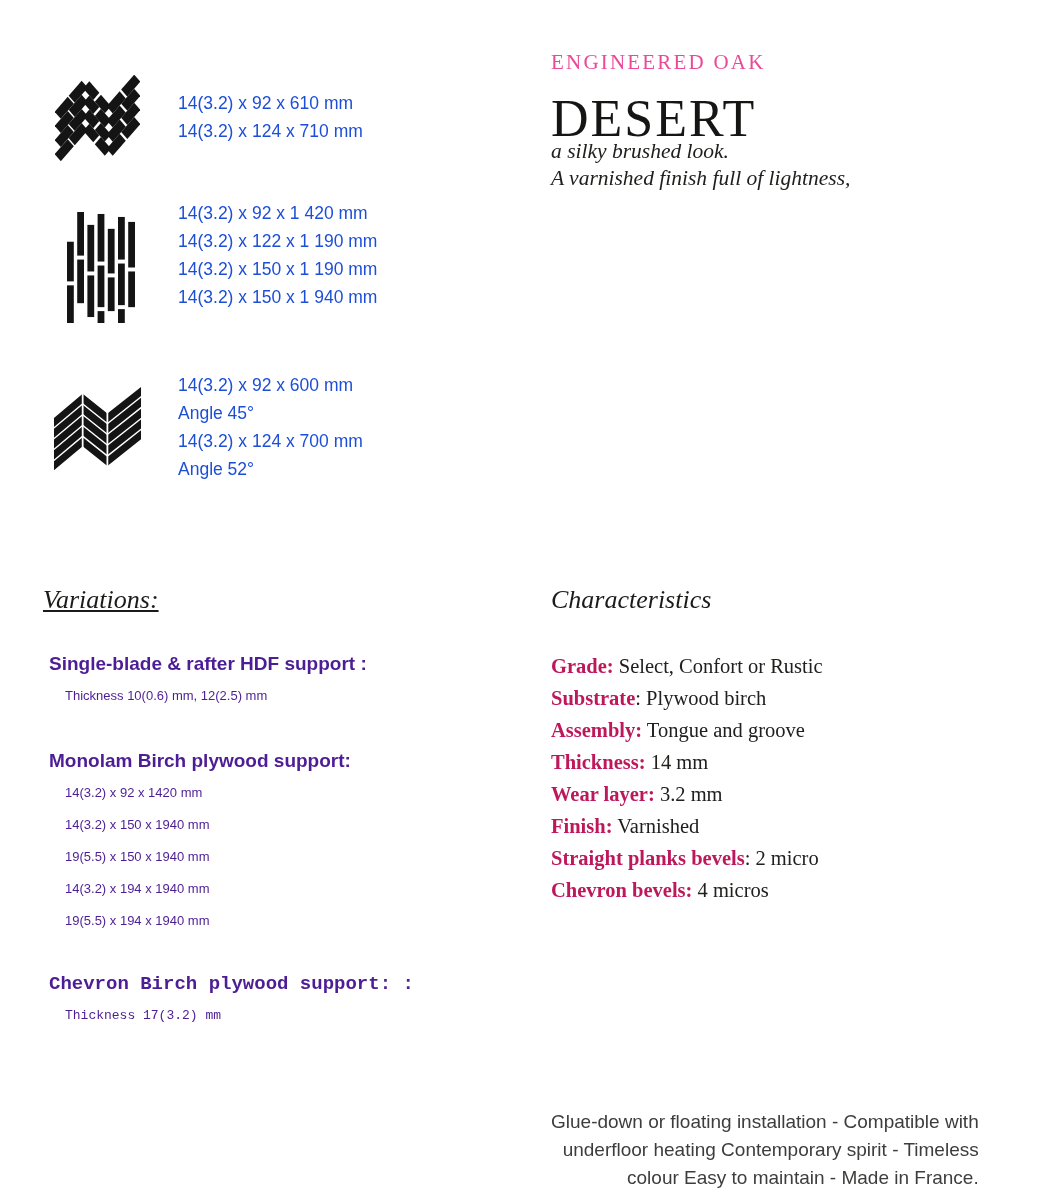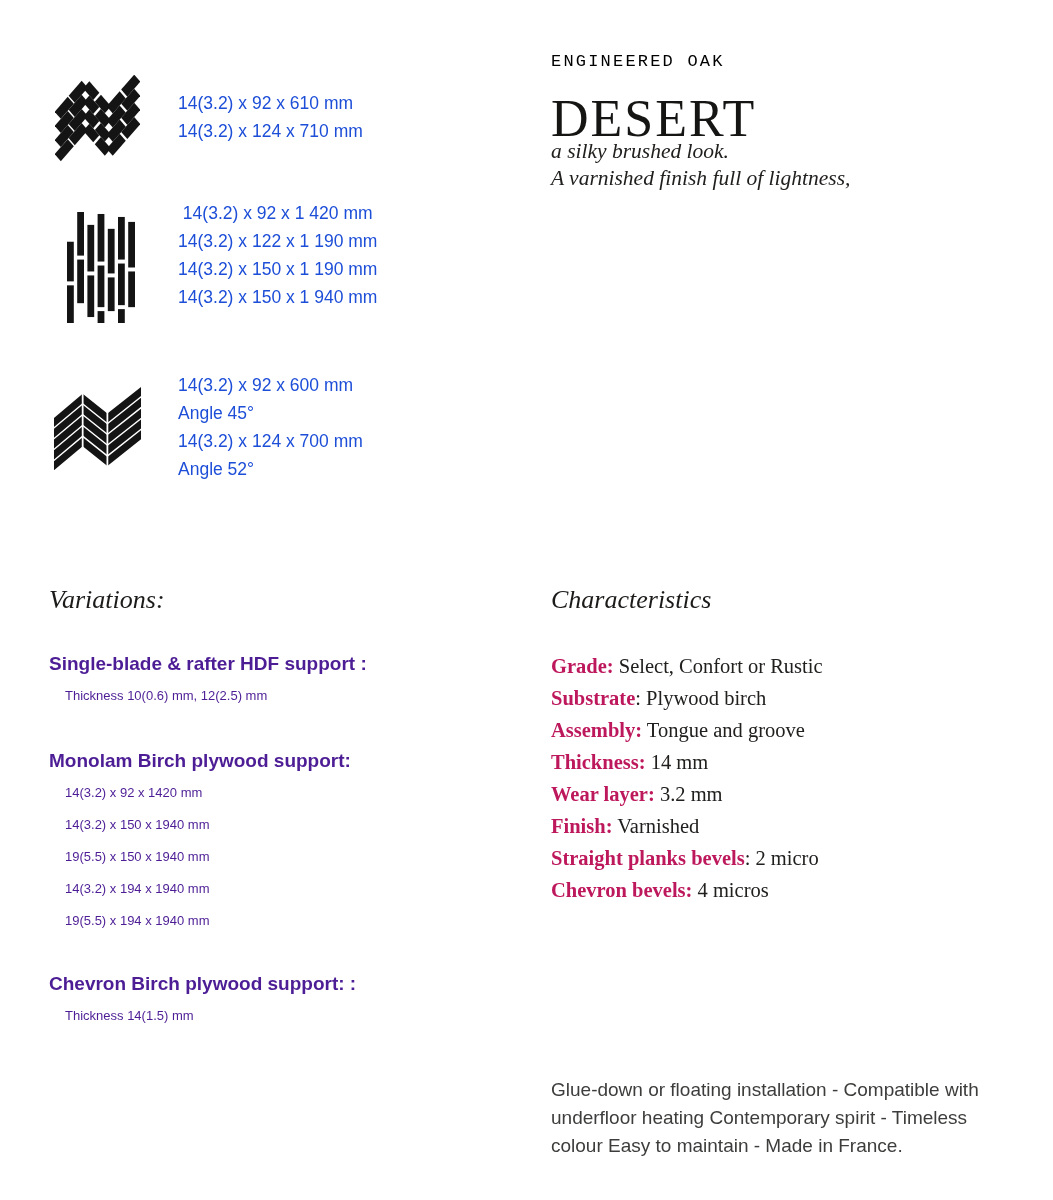--- a/index.html
+++ b/index.html
@@ -5,22 +5,22 @@
   html,body{margin:0;padding:0;background:#ffffff;}
   .page{position:relative;width:1053px;height:1200px;background:#ffffff;overflow:hidden;
         font-family:"Liberation Sans",sans-serif;}
   .abs{position:absolute;}
   
   .fmt-line{font-size:17.5px;line-height:28px;color:#1d4ed8;white-space:nowrap;}
   
   .picto svg{display:block;}
   .ink{fill:#141414;}
   
-  .eyebrow{font-family:Liberation Mono, monospace;font-size:17px;line-height:30px;
-           letter-spacing:2.2px;color:#000000;white-space:nowrap;}
+  .eyebrow{font-family:Liberation Serif, serif;font-size:21px;line-height:30px;
+           letter-spacing:2.2px;color:#ec4899;white-space:nowrap;}
   .main-title{font-family:"Liberation Serif",serif;font-size:52px;line-height:50px;
               letter-spacing:2px;color:#151514;white-space:nowrap;}
   .tagline-line{font-family:"Liberation Serif",serif;font-style:italic;font-size:21.5px;
                 line-height:26.5px;color:#21201e;white-space:nowrap;}
   .section-heading{font-family:"Liberation Serif",serif;font-style:italic;font-size:26px;
                    line-height:30px;color:#1c1b1a;white-space:nowrap;}
   
   .v-title{font-size:19px;line-height:32px;font-weight:bold;color:#4c1d95;white-space:nowrap;}
   .v-line{font-size:13px;line-height:32px;color:#4c1d95;white-space:nowrap;margin-left:16px;}
   
@@ -70,21 +70,21 @@
         <rect x="40.8" y="17" width="6.8" height="45"></rect>
           <rect x="40.8" y="66" width="6.8" height="34"></rect>
         <rect x="51" y="5" width="6.8" height="43"></rect>
           <rect x="51" y="52" width="6.8" height="42"></rect>
           <rect x="51" y="98" width="6.8" height="14"></rect>
         <rect x="61.2" y="10" width="6.8" height="46"></rect>
           <rect x="61.2" y="60" width="6.8" height="36"></rect>
       </g>
     </svg>
   </div>
-  <div class="abs" style="left:178px;top:199px;text-align:center;">
+  <div class="abs" style="left:178px;top:199px;">
     <div class="fmt-line">14(3.2) x 92 x 1 420 mm</div>
     <div class="fmt-line">14(3.2) x 122 x 1 190 mm</div>
     <div class="fmt-line">14(3.2) x 150 x 1 190 mm</div>
     <div class="fmt-line">14(3.2) x 150 x 1 940 mm</div>
   </div>
 
   <div class="abs picto" style="left:53px;top:387px;">
     <svg width="89" height="85" viewBox="0 0 90 99" preserveAspectRatio="none">
       <path id="chv" class="ink" d="M1,36 L30,8 L55,31 L89,0 L89,10.5 L55,41.5 L30,18.5 L1,46.5 Z"></path>
       <use href="#chv" y="12.6"></use>
@@ -102,53 +102,53 @@
     <div class="fmt-line">Angle 52°</div>
   </div>
 
   <div class="abs eyebrow" style="left:551px;top:47px;">ENGINEERED OAK</div>
   <div class="abs main-title" style="left:551px;top:94px;text-align:right;">DESERT</div>
   <div class="abs" style="left:551px;top:138px;">
     <div class="tagline-line">a silky brushed look.</div>
     <div class="tagline-line">A varnished finish full of lightness,</div>
   </div>
 
-  <div class="abs section-heading" style="left:49px;top:585px;">Variations:</div>
+  <div class="abs section-heading" style="left:43px;top:585px;text-decoration:underline;">Variations:</div>
 
   <div class="abs" style="left:49px;top:648px;">
     <div class="v-title">Single-blade &amp; rafter HDF support :</div>
     <div class="v-line">Thickness 10(0.6) mm, 12(2.5) mm</div>
   </div>
 
   <div class="abs" style="left:49px;top:745px;">
     <div class="v-title">Monolam Birch plywood support:</div>
     <div class="v-line">14(3.2) x 92 x 1420 mm</div>
     <div class="v-line">14(3.2) x 150 x 1940 mm</div>
     <div class="v-line">19(5.5) x 150 x 1940 mm</div>
     <div class="v-line">14(3.2) x 194 x 1940 mm</div>
     <div class="v-line">19(5.5) x 194 x 1940 mm</div>
   </div>
 
-  <div class="abs" style="left:49px;top:968px;">
+  <div class="abs" style="left:49px;top:968px;font-family:Liberation Mono, monospace;">
     <div class="v-title">Chevron Birch plywood support: :</div>
-    <div class="v-line">Thickness 14(1.5) mm</div>
+    <div class="v-line">Thickness 17(3.2) mm</div>
   </div>
 
   <div class="abs section-heading" style="left:551px;top:585px;">Characteristics</div>
 
   <div class="abs" style="left:551px;top:650px;">
     <div class="char-row"><span class="lbl">Grade:</span><span> Select, Confort or Rustic</span></div>
     <div class="char-row"><span class="lbl">Substrate</span><span>: Plywood birch</span></div>
     <div class="char-row"><span class="lbl">Assembly:</span><span> Tongue and groove</span></div>
     <div class="char-row"><span class="lbl">Thickness:</span><span> 14 mm</span></div>
     <div class="char-row"><span class="lbl">Wear layer:</span><span> 3.2 mm</span></div>
     <div class="char-row"><span class="lbl">Finish:</span><span> Varnished</span></div>
     <div class="char-row"><span class="lbl">Straight planks bevels</span><span>: 2 micro</span></div>
     <div class="char-row"><span class="lbl">Chevron bevels:</span><span> 4 micros</span></div>
   </div>
 
-  <div class="abs" style="left:551px;top:1076px;">
+  <div class="abs" style="left:551px;top:1108px;text-align:right;">
     <div class="foot-line">Glue-down or floating installation - Compatible with</div>
     <div class="foot-line">underfloor heating Contemporary spirit - Timeless</div>
     <div class="foot-line">colour Easy to maintain - Made in France.</div>
   </div>
 
 </div>
 
 </body></html>

